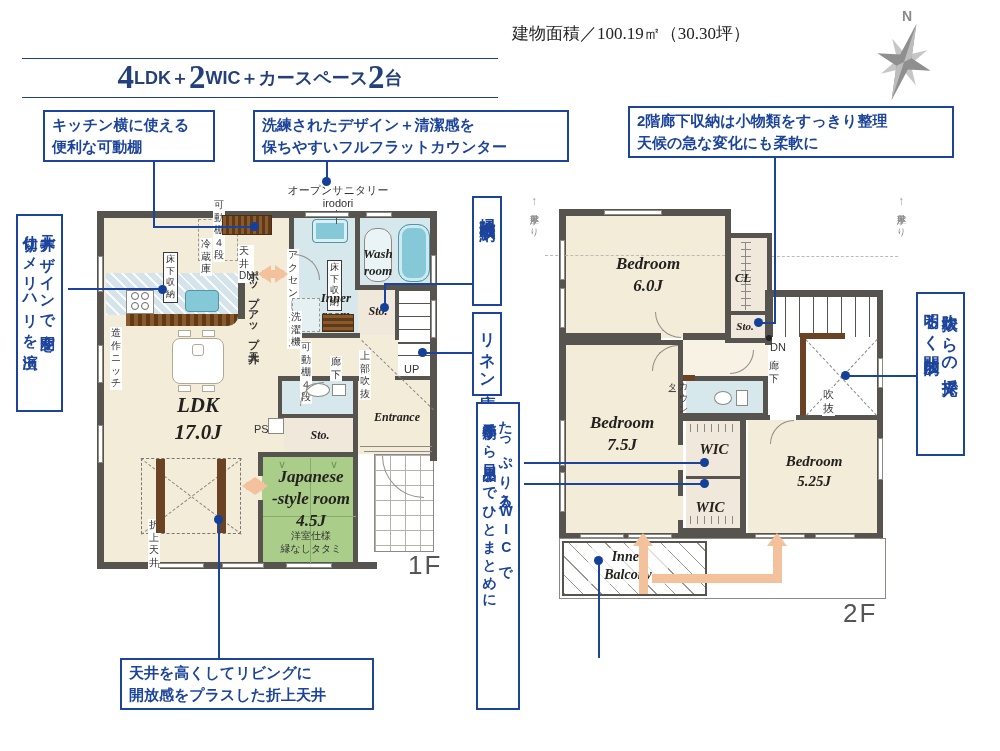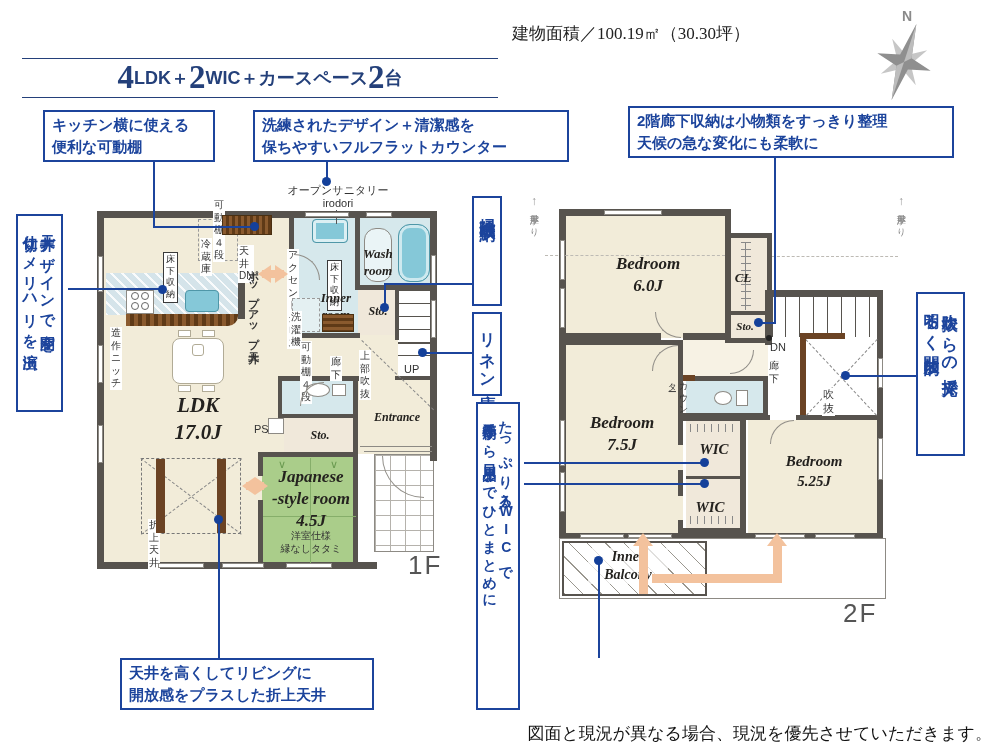--- a/index.html
+++ b/index.html
@@ -351,14 +351,13 @@
     <div class="gdash" style="left:545px;top:255px;width:180px"></div>
     <div class="lbl" style="left:898px;top:194px;color:#999;font-size:12px">↑</div>
     <div class="lbl vt" style="left:895px;top:207px;height:58px;font-size:9px;color:#888">母屋下がり</div>
     <div class="gdash" style="left:772px;top:256px;width:126px"></div>
 
     <div class="uar" style="left:639px;top:546px;height:48px"></div>
     <div class="abs" style="left:652px;top:574px;width:130px;height:9px;background:#f3c29d;z-index:20"></div>
     <div class="uar" style="left:773px;top:546px;height:37px"></div>
   </div>
 
-  <div class="abs" style="right:8px;top:722px;font-size:17px;color:#111">図面と現況が異なる場合、現況を優先させていただきます。</div>
 </div>
 
 </body></html>

